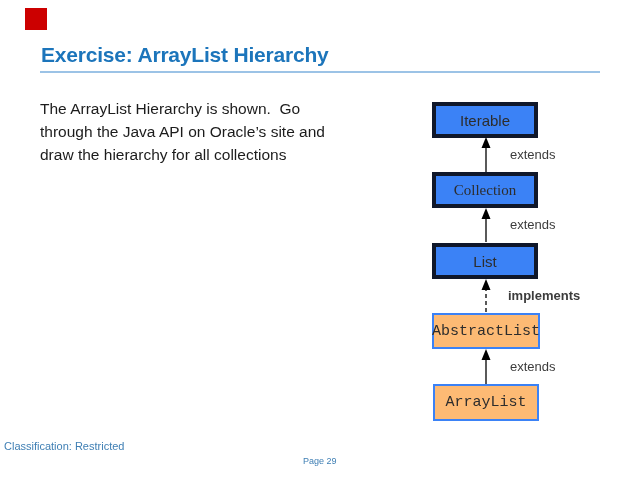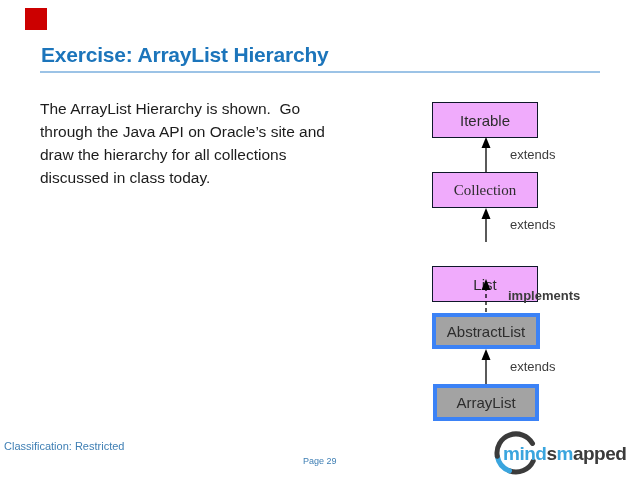--- a/index.html
+++ b/index.html
@@ -13,25 +13,25 @@
     font-size:21px; font-weight:bold; color:#1C75BB; letter-spacing:-0.2px;
   }
   .title-rule { position:absolute; left:40px; top:71px; width:560px; height:2px; background:#9CC3E6; }
   .body-text { position:absolute; left:40px; top:97px; }
   .body-line { font-size:15.5px; line-height:23px; color:#1c1c1c; white-space:pre; }
   .node {
     position:absolute; width:106px; height:36px;
     display:flex; align-items:center; justify-content:center;
     font-size:15px; color:#2d2d2d; box-sizing:border-box;
   }
-  .node-interface { background:#f0abfc; border:1px solid #0f172a; }
-  .node-class { background:#a3a3a3; border:4px solid #3b82f6; }
+  .node-interface { background:#3b82f6; border:4px solid #0f172a; }
+  .node-class { background:#fdba74; border:2px solid #3b82f6;font-family:Liberation Mono, monospace; }
   .n-iterable { left:432px; top:102px; }
   .n-collection { left:432px; top:172px;font-family:Liberation Serif, serif; }
-  .n-list { left:432px; top:243px;margin-top:23px; }
+  .n-list { left:432px; top:243px; }
   .n-abstractlist { left:432px; top:313px; width:108px; }
   .n-arraylist { left:433px; top:384px; height:37px; }
   .edge-label { position:absolute; font-size:13px; color:#3c3c3c;text-align:center; }
   .el-1 { left:510px; top:147px; }
   .el-2 { left:510px; top:217px; }
   .el-3 { left:508px; top:288px;font-weight:bold; }
   .el-4 { left:510px; top:359px; }
   .arrows { position:absolute; left:420px; top:95px; width:200px; height:340px; }
   .footer-classification { position:absolute; left:4px; top:440px; font-size:11px; color:#3F7FB4; }
   .footer-page { position:absolute; left:303px; top:456px; font-size:9px; color:#3F7FB4; }
@@ -51,21 +51,20 @@
 
   <div class="red-square"></div>
 
   <div class="title">Exercise: ArrayList Hierarchy</div>
   <div class="title-rule"></div>
 
   <div class="body-text">
     <div class="body-line">The ArrayList Hierarchy is shown.  Go</div>
     <div class="body-line">through the Java API on Oracle’s site and</div>
     <div class="body-line">draw the hierarchy for all collections</div>
-    <div class="body-line">discussed in class today.</div>
   </div>
 
   <div class="node node-interface n-iterable">
     <span>Iterable</span>
   </div>
   <div class="node node-interface n-collection">
     <span>Collection</span>
   </div>
   <div class="node node-interface n-list">
     <span>List</span>
@@ -101,27 +100,14 @@
   </svg>
 
   <div class="edge-label el-1">extends</div>
   <div class="edge-label el-2">extends</div>
   <div class="edge-label el-3">implements</div>
   <div class="edge-label el-4">extends</div>
 
   <div class="footer-classification">Classification: Restricted</div>
   <div class="footer-page">Page 29</div>
 
-  <div class="logo">
-    <svg width="152" height="50" viewBox="0 0 152 50">
-
-      <path d="M 47.2 34.0 A 19 19 0 0 1 23.5 43.9" fill="none" stroke="#3B3B3B" stroke-width="5" stroke-linecap="round"></path>
-
-      <path d="M 23.5 43.9 A 19 19 0 0 1 11.3 29.3" fill="none" stroke="#3AA5DE" stroke-width="5" stroke-linecap="round"></path>
-
-      <path d="M 11.3 29.3 A 19 19 0 0 1 46.5 16.5" fill="none" stroke="#3B3B3B" stroke-width="5" stroke-linecap="round"></path>
-    </svg>
-    <div class="logo-text">
-      <span class="logo-blue">mind</span><span class="logo-dark">s</span><span class="logo-blue">m</span><span class="logo-dark">apped</span>
-    </div>
-  </div>
 
 </div>
 
 </body></html>

